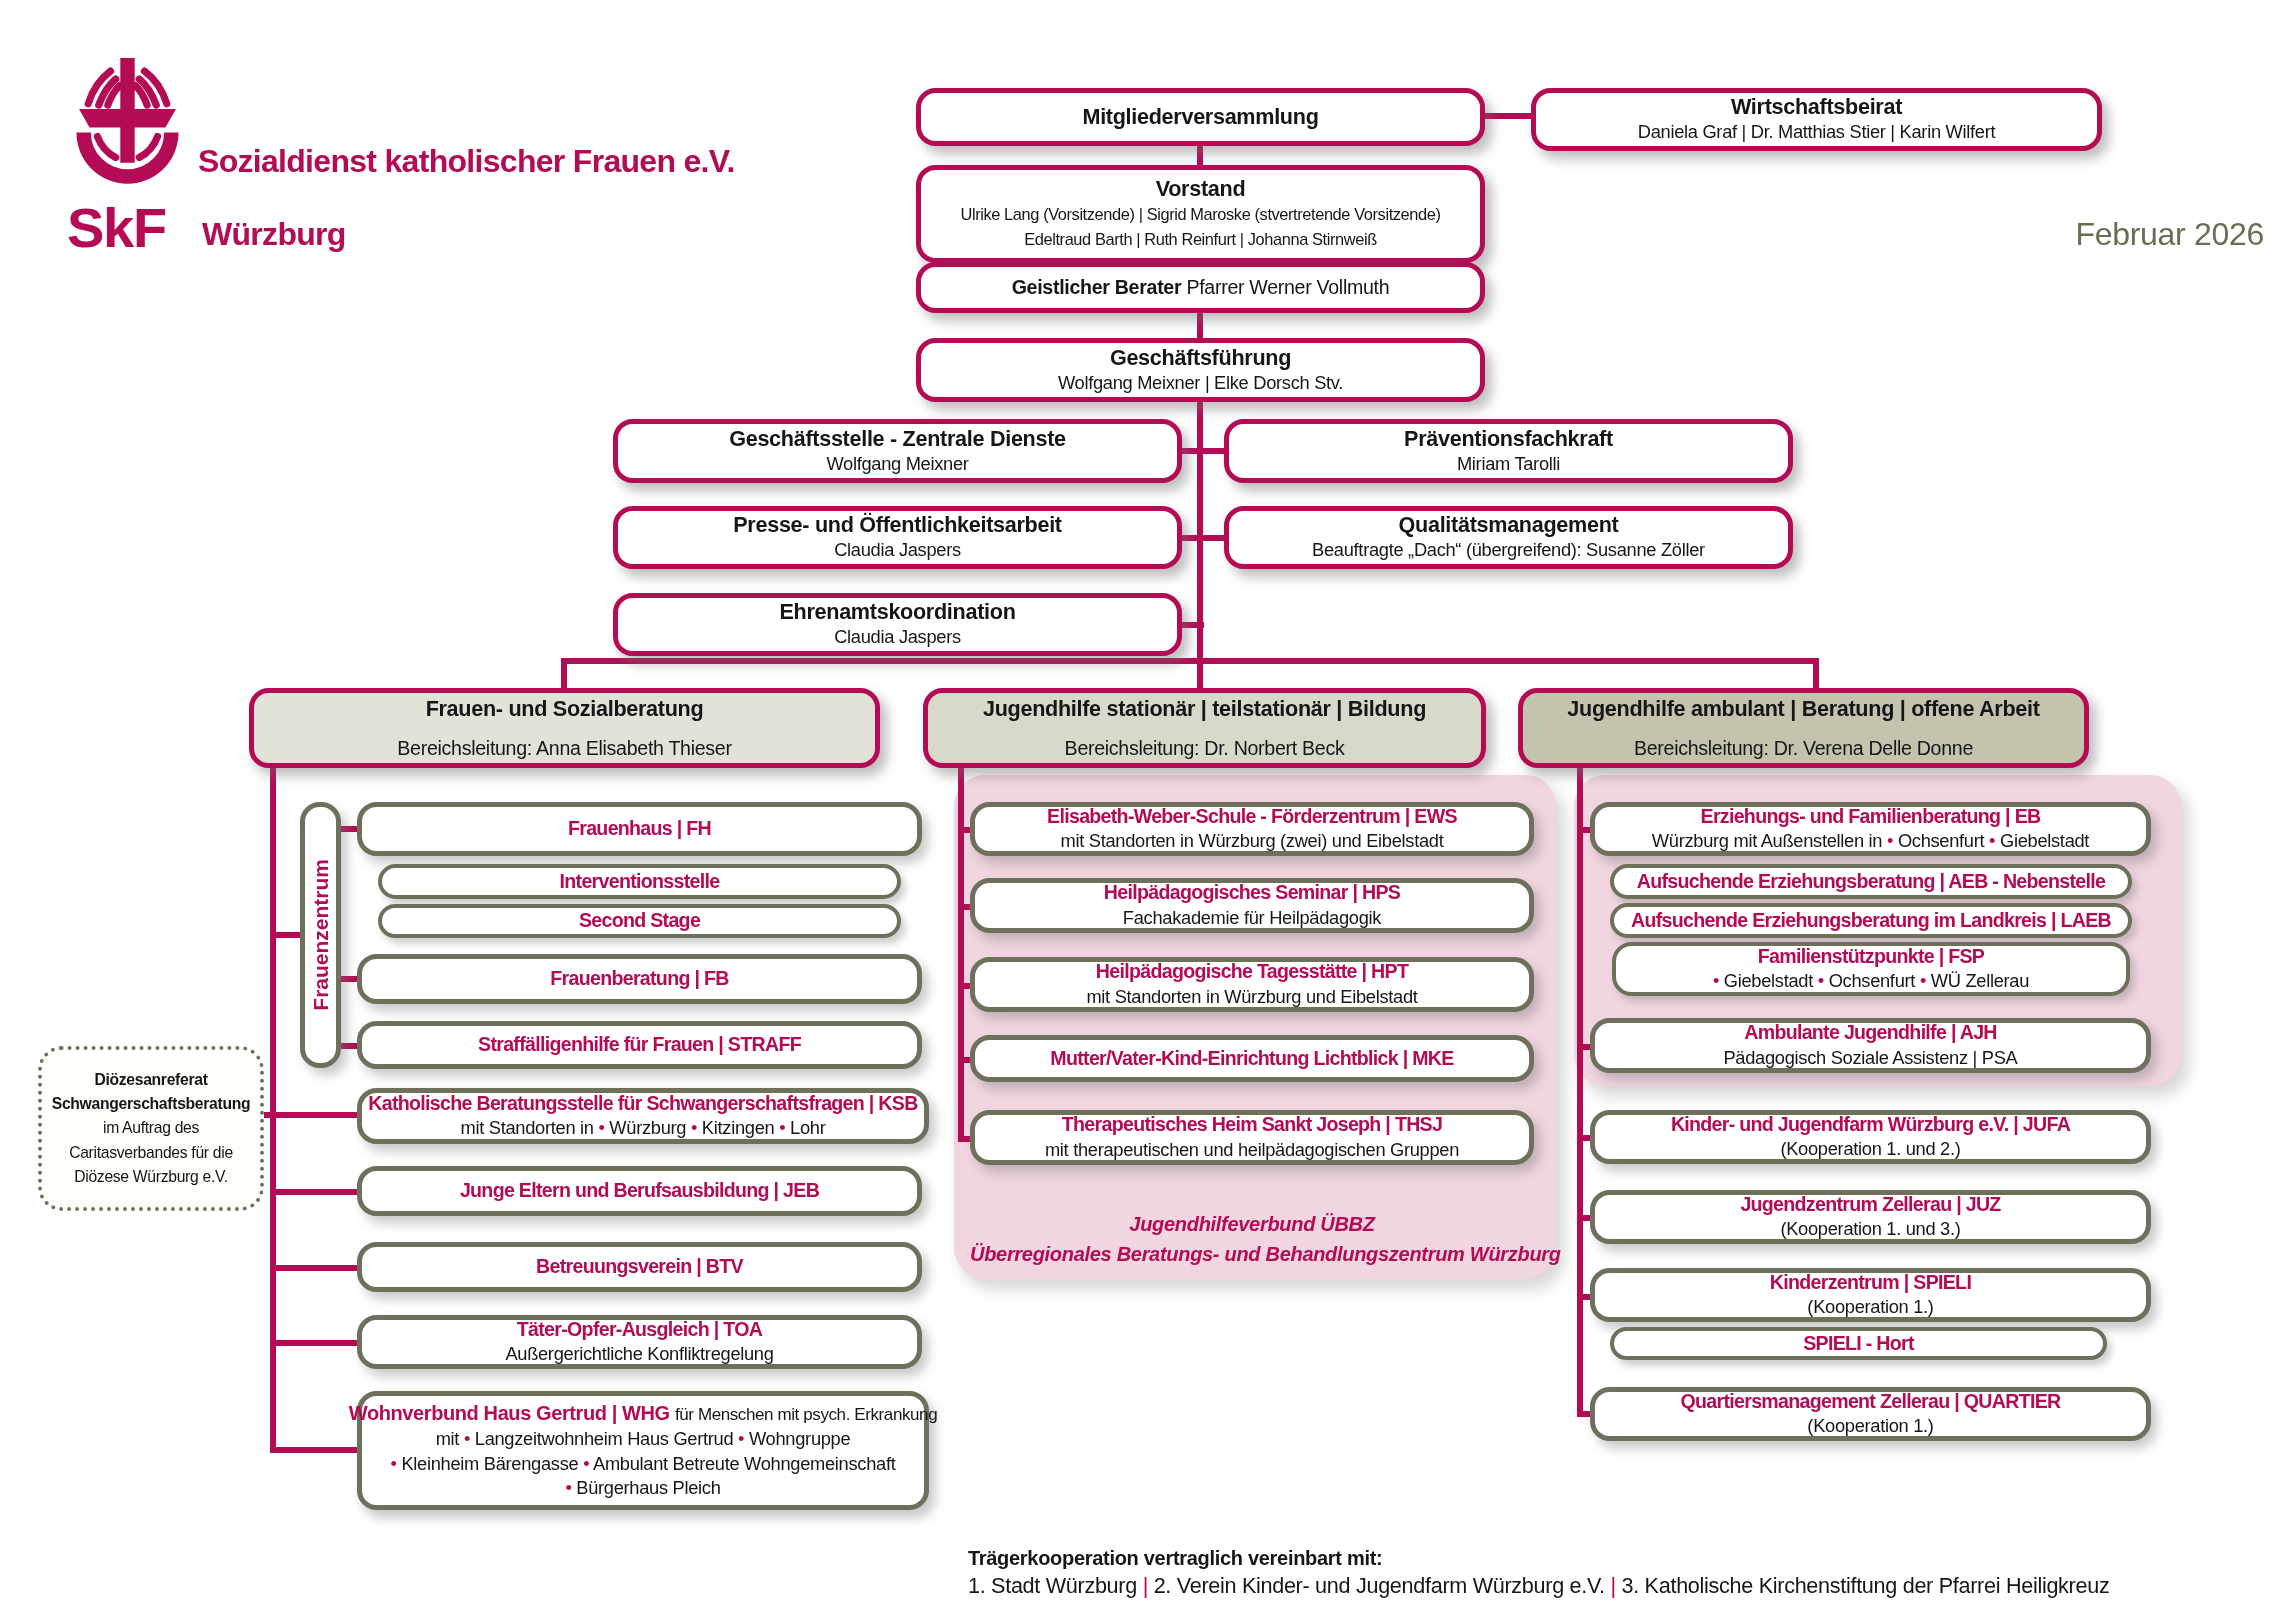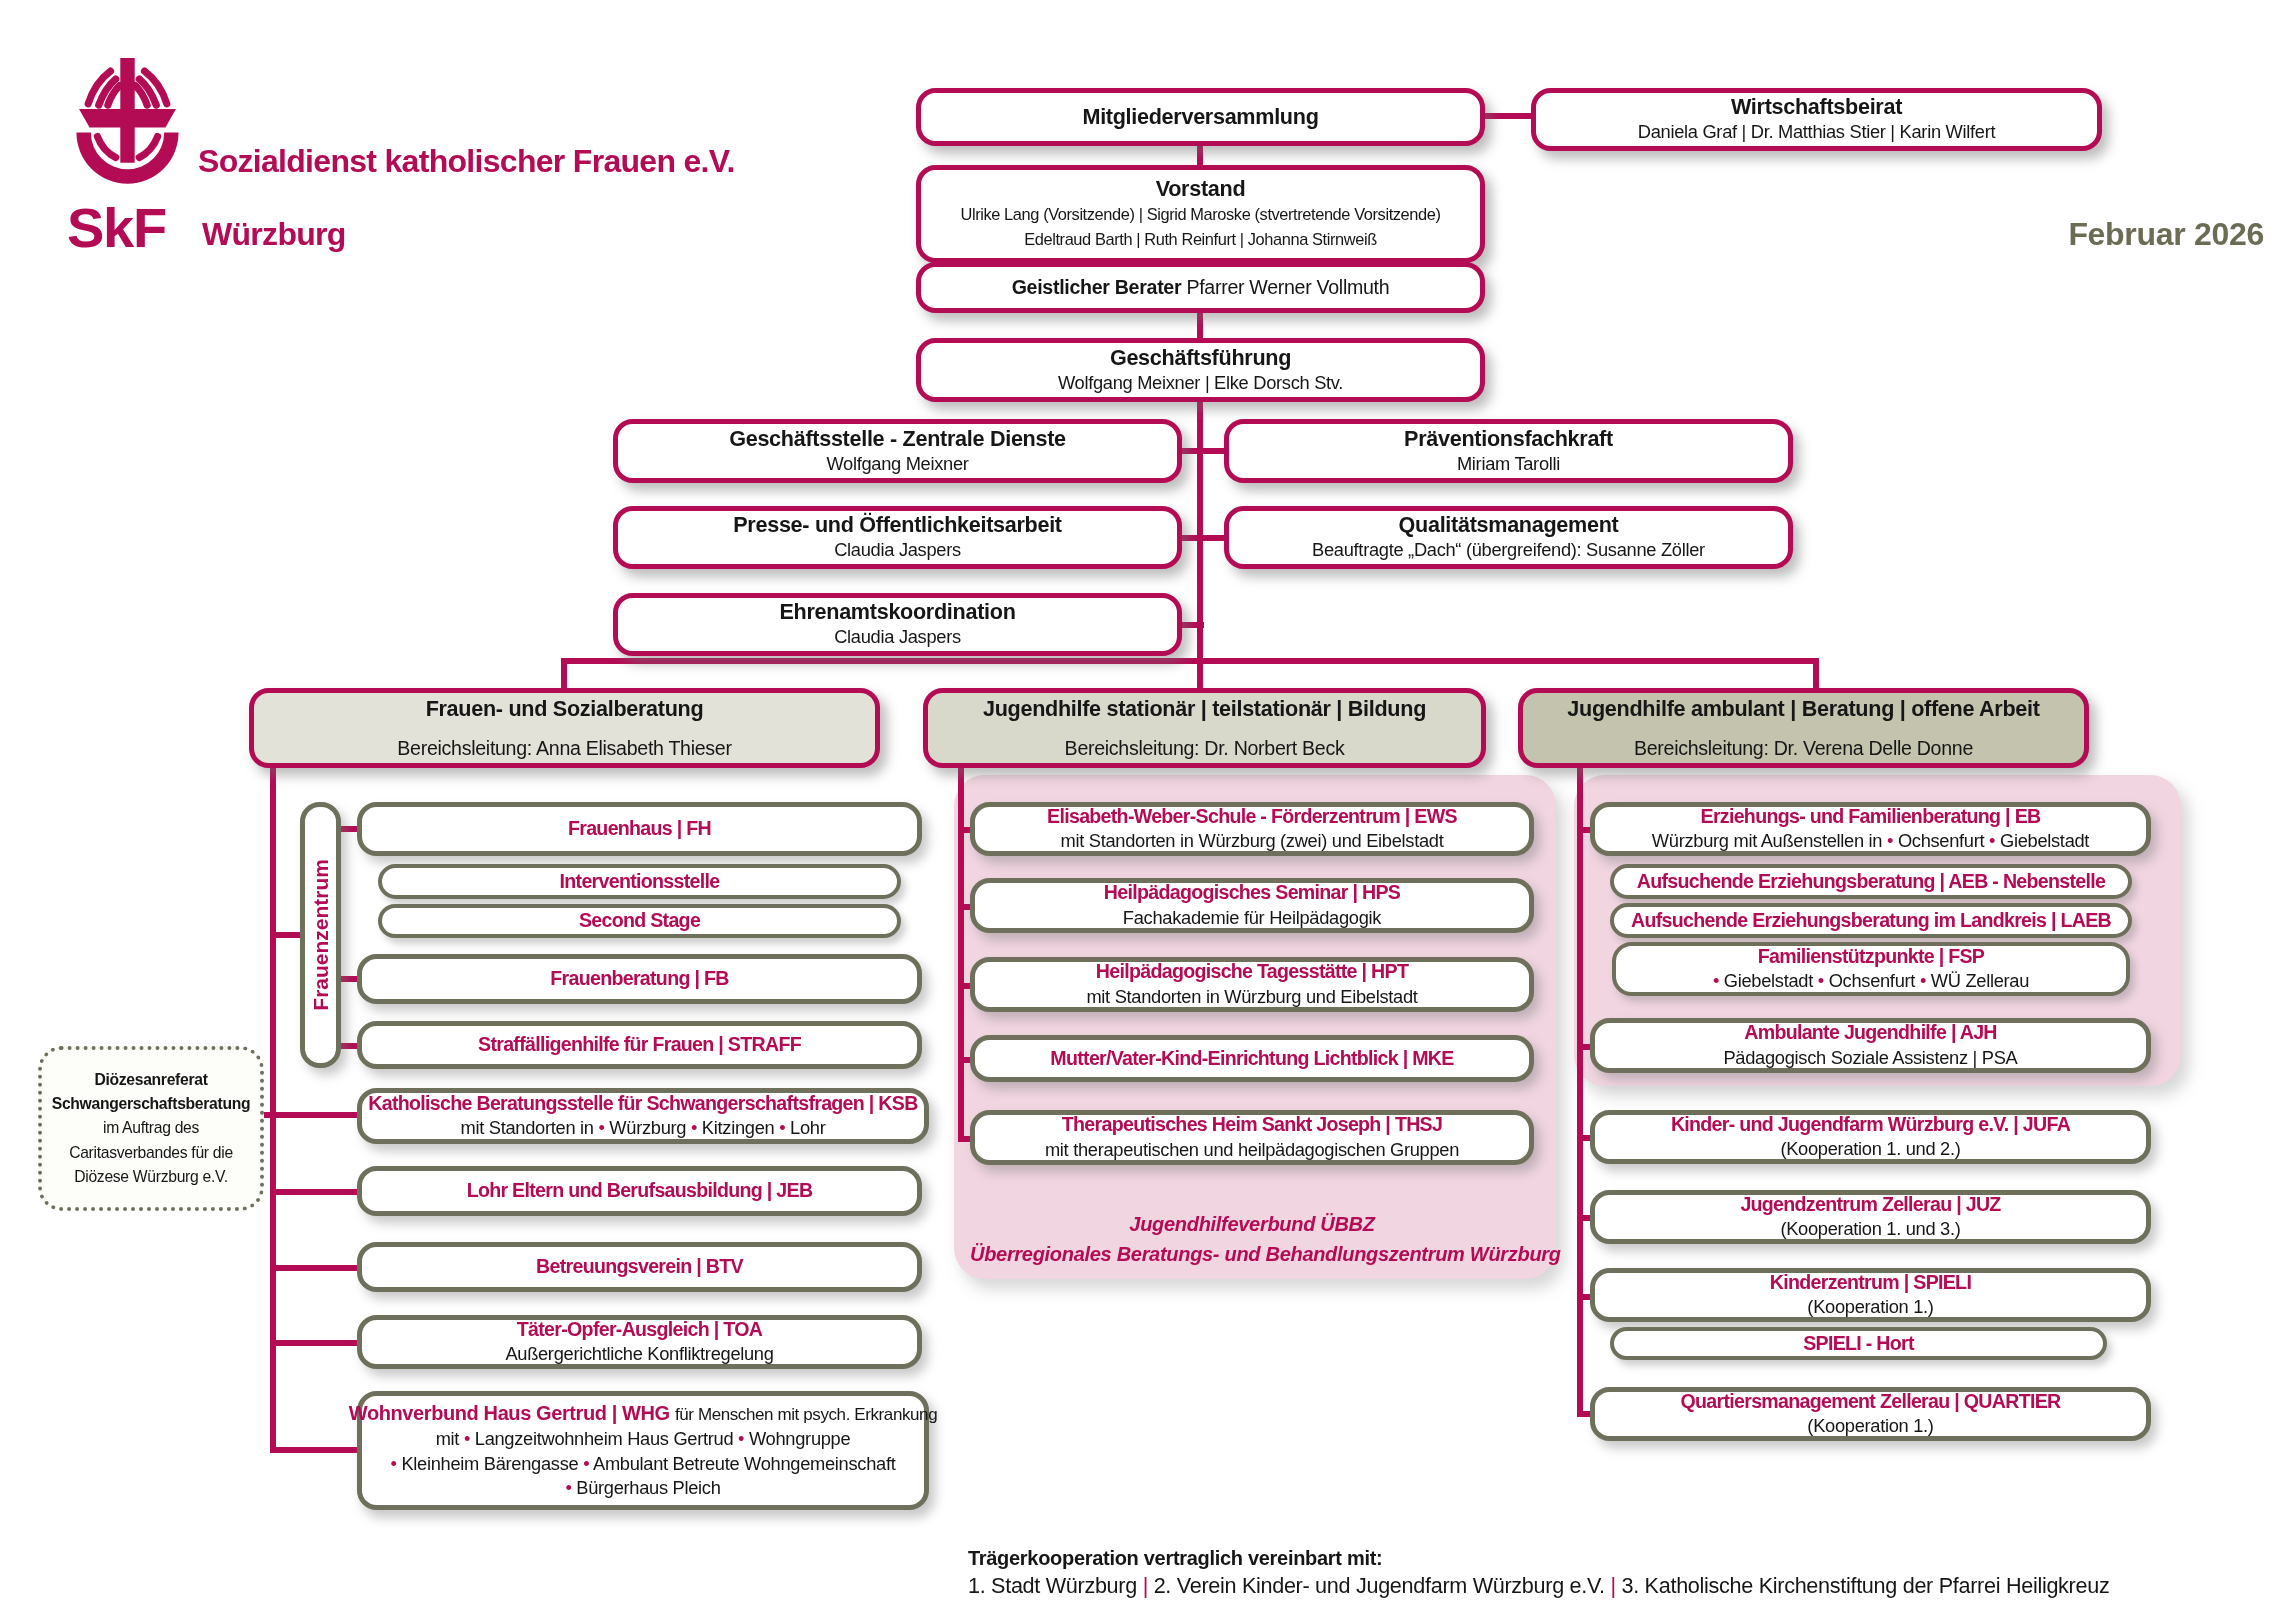--- a/index.html
+++ b/index.html
@@ -45,21 +45,21 @@
   .sec-lead{font-size:19.6px;letter-spacing:-0.3px;color:var(--ink);margin-top:5.2px;}
   .seg-a{color:var(--magenta);}
   .seg-b{font-weight:bold;}
   .seg-ab{color:var(--magenta);font-weight:bold;}
   .whg-line1{font-size:17px;letter-spacing:-0.4px;}
   .whg-line1 .seg-ab{font-size:20px;}
   .vert-label{writing-mode:vertical-rl;transform:rotate(180deg);
               font-weight:bold;font-size:21px;letter-spacing:0;color:var(--magenta);}
   .uebbz{font-style:italic;font-weight:bold;color:var(--magenta);font-size:20px;
          letter-spacing:-0.3px;line-height:1.5;text-align:center;}
-  .date{font-weight:bold;font-size:32px;letter-spacing:-0.3px;color:#6c6c55;}
+  .date{font-weight:normal;font-size:32px;letter-spacing:-0.3px;color:#6c6c55;}
   .logo-org{font-weight:bold;font-size:32px;letter-spacing:-0.7px;color:var(--magenta);}
   .logo-skf{font-weight:bold;font-size:56px;letter-spacing:-1.3px;color:var(--magenta);}
   .logo-city{font-weight:bold;font-size:32px;letter-spacing:-0.7px;color:var(--magenta);}
   .foot-head{font-weight:bold;font-size:20px;letter-spacing:-0.3px;}
   .foot-items{font-size:21.6px;letter-spacing:-0.3px;}
   .dz-b{font-weight:bold;font-size:15.7px;letter-spacing:-0.3px;line-height:1.55;}
   .dz-r{font-size:15.7px;letter-spacing:-0.3px;line-height:1.55;}
 </style>
 </head>
 <body>
@@ -206,21 +206,21 @@
     <div class="m-title nowrap">Frauenberatung | FB</div>
   </div>
   <div class="bx obox" style="left:357px;top:1021px;width:565px;height:48px">
     <div class="m-title nowrap">Straffälligenhilfe für Frauen | STRAFF</div>
   </div>
   <div class="bx obox" style="left:357px;top:1088px;width:572px;height:56px">
     <div class="m-title nowrap">Katholische Beratungsstelle für Schwangerschaftsfragen | KSB</div>
     <div class="t-sub nowrap"><span>mit Standorten in </span><span class="seg-a">• </span><span>Würzburg </span><span class="seg-a">• </span><span>Kitzingen </span><span class="seg-a">• </span><span>Lohr</span></div>
   </div>
   <div class="bx obox" style="left:357px;top:1166px;width:565px;height:50px">
-    <div class="m-title nowrap">Lohr Eltern und Berufsausbildung | JEB</div>
+    <div class="m-title nowrap">Junge Eltern und Berufsausbildung | JEB</div>
   </div>
   <div class="bx obox" style="left:357px;top:1242px;width:565px;height:50px">
     <div class="m-title nowrap">Betreuungsverein | BTV</div>
   </div>
   <div class="bx obox" style="left:357px;top:1315px;width:565px;height:54px">
     <div class="m-title nowrap">Täter-Opfer-Ausgleich | TOA</div>
     <div class="t-sub nowrap">Außergerichtliche Konfliktregelung</div>
   </div>
   <div class="bx obox" style="left:357px;top:1391px;width:572px;height:119px">
     <div class="t-sub whg-line1 nowrap"><span class="seg-ab">Wohnverbund Haus Gertrud | WHG </span><span>für Menschen mit psych. Erkrankung</span></div>

